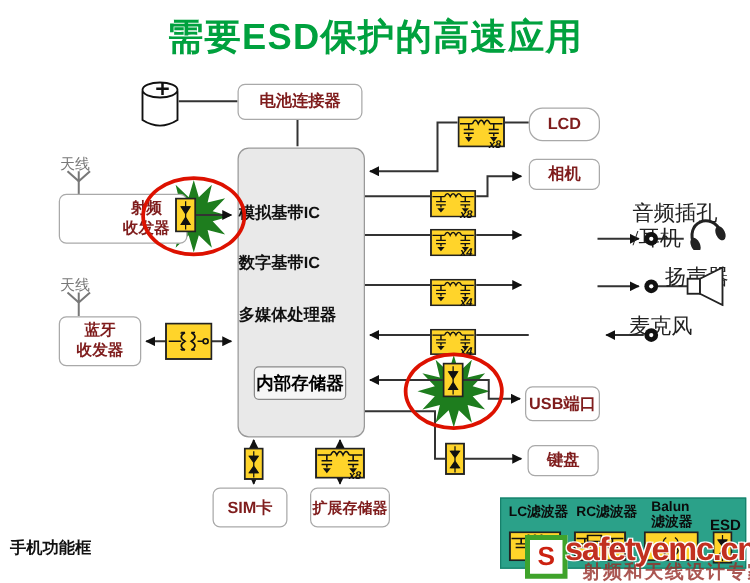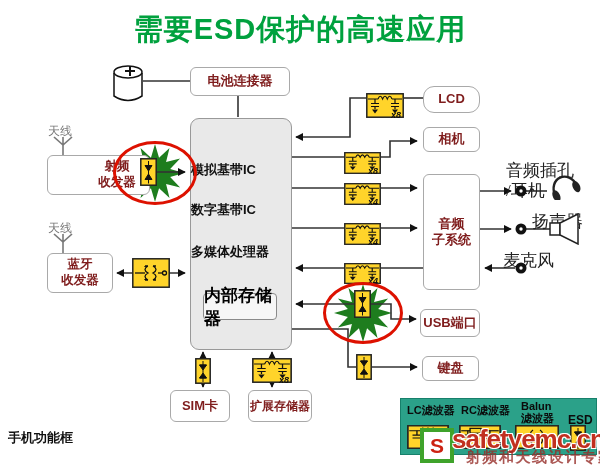--- a/index.html
+++ b/index.html
@@ -11,21 +11,21 @@
   .box{position:absolute;background:#fff;border:1.5px solid #A9A9A9;border-radius:6px;
        display:flex;align-items:center;justify-content:center;text-align:center;
        font-size:13px;font-weight:600;color:#7f1d1d;z-index:2;line-height:1.25;}
   .pre{white-space:pre-line;}
   #soc{position:absolute;left:190px;top:118px;width:100px;height:230px;background:#E9E9E9;
        border:1.5px solid #999;border-radius:9px;z-index:2;}
   .socline{position:absolute;left:0;width:100%;font-size:13px;
            font-weight:bold;color:#111;}
   #intmem{position:absolute;left:12px;top:174px;width:72px;height:25px;background:#F6F6F6;
           border:1.2px solid #8a8a8a;border-radius:4px;display:flex;align-items:center;
-          justify-content:center;font-size:17px;font-weight:bold;}
+          justify-content:center;font-size:14px;font-weight:bold;}
   svg.layer{position:absolute;left:0;top:0;z-index:1;}
   .comp{position:absolute;z-index:2;}
   .mult{position:absolute;right:3px;bottom:-2px;font-size:9px;font-weight:bold;
         font-style:italic;color:#111;}
   .gray-lbl{position:absolute;font-size:12px;color:#787878;z-index:2;}
   .io-lbl{position:absolute;font-size:17px;color:#222;z-index:2;line-height:1.15;font-family:Liberation Serif, serif;}
   .ring{position:absolute;left:0;top:0;width:100%;height:100%;border:3.5px solid #DD1100;
         border-radius:50%;box-sizing:border-box;z-index:3;}
   .burst{position:absolute;}
   .burst svg.star{position:absolute;z-index:0;}
@@ -122,22 +122,20 @@
 
   <div id="soc">
     <div class="socline" style="top: 42px;">模拟基带IC</div>
     <div class="socline" style="top: 82px;">数字基带IC</div>
     <div class="socline" style="top: 124px;">多媒体处理器</div>
     <div id="intmem">内部存储器</div>
   </div>
 
   <div class="box" style="left:423px;top:86px;width:55px;height:25px;font-weight:bold;border-radius:11px;">LCD</div>
   <div class="box" style="left:423px;top:127px;width:55px;height:23px;">相机</div>
-  <div class="box pre" style="left:423px;top:174px;width:55px;height:114px;">音频
-子系统</div>
   <div class="box" style="left:420px;top:309px;width:58px;height:26px;">USB端口</div>
   <div class="box" style="left:422px;top:356px;width:55px;height:23px;">键盘</div>
   <div class="box" style="left:170px;top:390px;width:58px;height:30px;">SIM卡</div>
   <div class="box" style="left:248px;top:390px;width:62px;height:30px;font-size:12px;">扩展存储器</div>
 
   <div class="io-lbl pre" style="left:506px;top:161px;">音频插孔
 /耳机</div>
   <div class="io-lbl" style="left:532px;top:212px;">扬声器</div>
   <div class="io-lbl" style="left:503px;top:251px;">麦克风</div>
 

